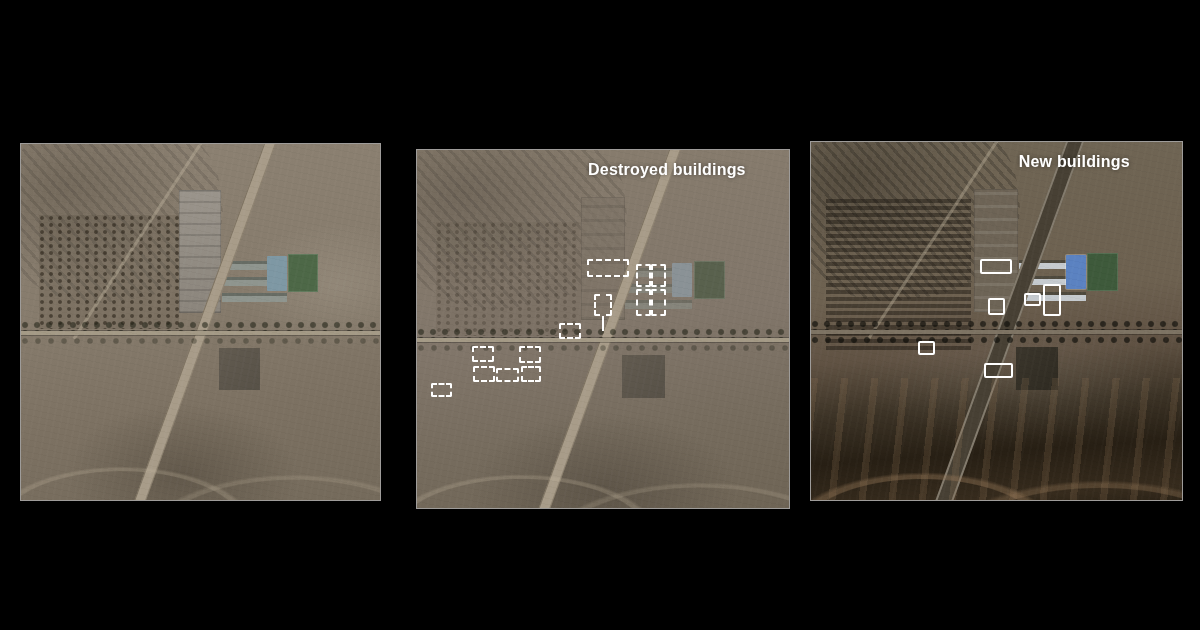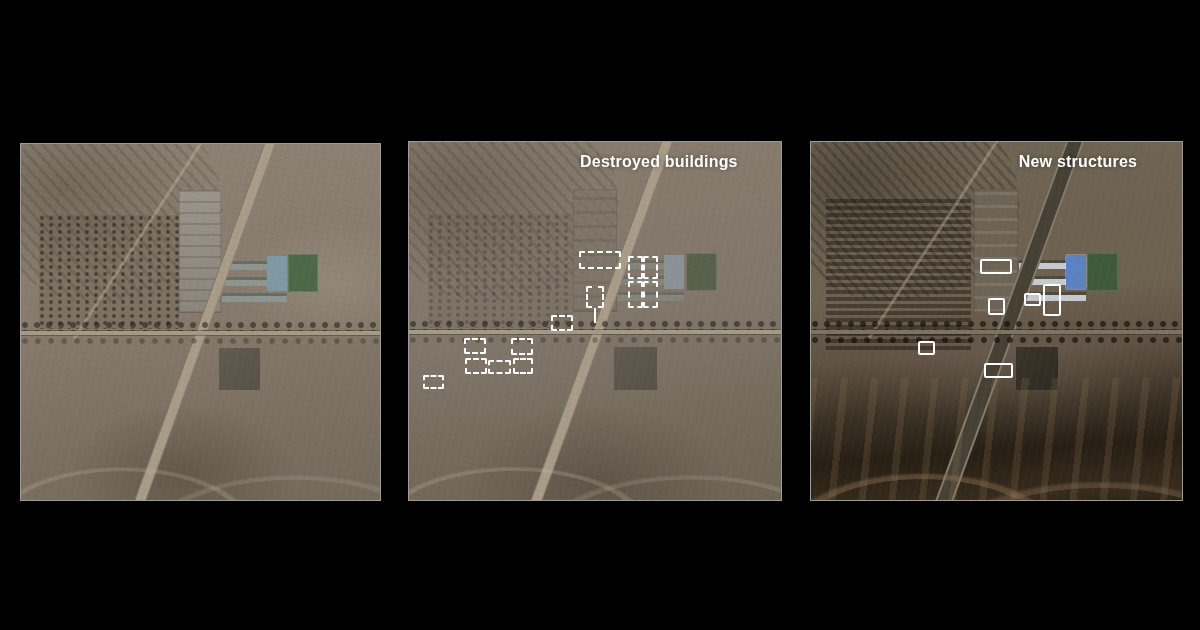--- a/index.html
+++ b/index.html
@@ -178,21 +178,21 @@
     <div class="treeline"></div>
     <div class="road-h"></div>
     <div class="treeline2"></div>
     <div class="b-spots"></div>
     <div class="darkpad"></div>
     <div class="paths"></div>
     <div class="houses"></div>
     <div class="noise"></div>
   </figure>
 
-  <figure class="sat p2" id="panel-destroyed" style="margin:0">
+  <figure class="sat p2" id="panel-destroyed" style="margin:8px">
     <div class="base"></div>
     <div class="mountain"></div>
     <div class="orchard"></div>
     <div class="facility"></div>
     <div class="warehouses"></div>
     <div class="bluebldg"></div>
     <div class="greenfield"></div>
     <div class="road-diag"></div>
     <div class="treeline"></div>
     <div class="road-h"></div>
@@ -232,21 +232,21 @@
     <div class="track"></div>
     <div class="road-diag"></div>
     <div class="treeline"></div>
     <div class="road-h"></div>
     <div class="treeline2"></div>
     <div class="b-spots"></div>
     <div class="darkpad"></div>
     <div class="paths"></div>
     <div class="houses"></div>
     <div class="noise"></div>
-    <div class="label lbl-new">New structures</div>
+    <div class="label lbl-new">New buildings</div>
     <div class="markers">
         <div class="mk mk-solid" style="left: 169px; top: 117px; width: 32px; height: 15px;"></div>
         <div class="mk mk-solid" style="left: 177px; top: 156px; width: 17px; height: 17px;"></div>
         <div class="mk mk-solid" style="left: 213px; top: 151px; width: 17px; height: 13px;"></div>
         <div class="mk mk-solid" style="left: 232px; top: 142px; width: 18px; height: 32px;"></div>
         <div class="mk mk-solid" style="left: 107px; top: 199px; width: 17px; height: 14px;"></div>
         <div class="mk mk-solid" style="left: 173px; top: 221px; width: 29px; height: 15px;"></div>
       </div>
   </figure>
 

